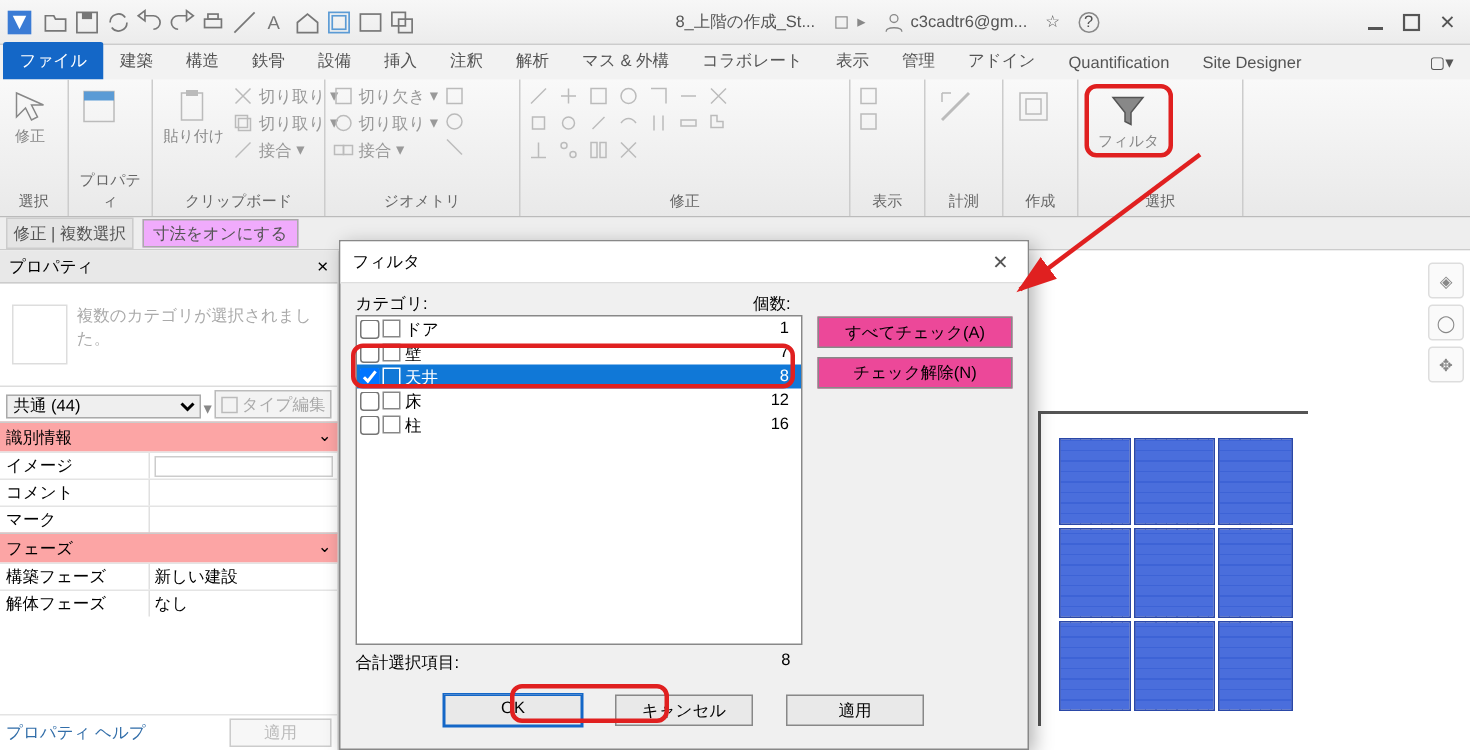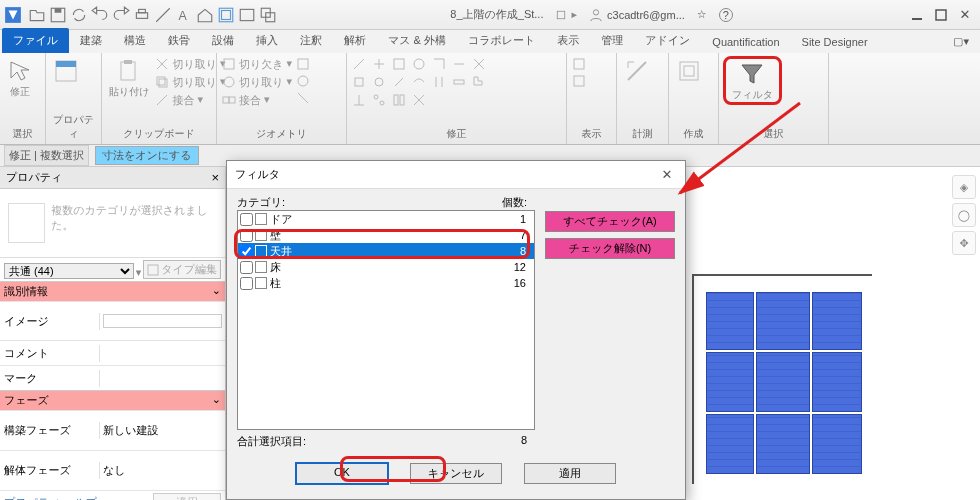--- a/index.html
+++ b/index.html
@@ -31,34 +31,34 @@
   .col-small { display:flex; flex-direction:column; gap:1px; }
   .small-row { display:flex; align-items:flex-start; gap:3px; color:#999; padding:1px 1px; white-space:nowrap;}
   .small-row svg { width:14px; height:14px; }
 
   
   .filter-highlight { border:3px solid #e02020; border-radius:8px; padding:0 3px;}
   
   
   .opts { height:22px; background:#eee; border-bottom:1px solid #ccc; display:flex; align-items:center; gap:6px; padding:0 4px; color:#555; }
   .opts-label { padding:2px 4px; background:#e4e4e4; border:1px solid #ccc;}
-  .opts-btn { border:1px solid #aaa; padding:1px 6px; background:#7dd3fc;}
+  .opts-btn { border:1px solid #aaa; padding:1px 6px; background:#f0abfc;}
 
   
   .main-area { display:flex; height:calc(500px - 30px - 23px - 92px - 22px); }
   .props { width:226px; background:#fff; border-right:1px solid #ccc; display:flex; flex-direction:column; }
   .props-title { background:#e8e8e8; padding:3px 6px; border-bottom:1px solid #ccc; display:flex; justify-content:space-between;}
   .props-msg { color:#aaa; font-size:10px; padding:14px 8px; flex:0 0 55px; display:flex; align-items:flex-start;}
   .props-row { display:flex; align-items:center; border-top:1px solid #e4e4e4; }
   .props-typesel { display:flex; gap:2px; align-items:flex-end; padding:2px 4px; border-top:1px solid #ddd;}
   .props-typesel select { flex:1; border:1px solid #aaa; font-size:11px;}
   .typeedit-btn { display:flex; align-items:center; gap:2px; border:1px solid #bbb; padding:1px 3px; background:#f3f3f3; color:#aaa;}
   .props-section { background:#fca5a5; padding:2px 4px; border-top:1px solid #ccc; display:flex; justify-content:space-between;}
   .prop-label { width:100px; padding:1px 4px; border-right:1px solid #e0e0e0; }
-  .prop-val { flex:1; padding:12px 3px; }
+  .prop-val { flex:1; padding:1px 3px; }
   .prop-val input { width:100%; border:1px solid #ccc; font-size:11px;}
   .props-help { border-top:1px solid #ccc; padding:2px 4px; color:#326ea9;}
   .disabled-btn { border:1px solid #ccc; padding:1px 22px; color:#bbb; background:#f7f7f7; margin-left:auto;}
 
   
   .canvas { flex:1; background:#fff; position:relative; overflow:hidden; }
   .canvas-strip { position:absolute; right:4px; top:8px; display:flex; flex-direction:column; gap:4px; }
   .cstrip-btn { width:24px; height:24px; border:1px solid #ddd; border-radius:3px; background:#fafafa; display:flex; align-items:center; justify-content:center; color:#888;}
   .blueprint { position:absolute; left:480px; top:125px; width:170px; height:185px; }
   .bp-cell { position:absolute; border:1px solid #2a47a7; background: repeating-linear-gradient(0deg,#4a6edc,#4a6edc 6px,#3d63d6 6px,#3d63d6 7px), repeating-linear-gradient(90deg,transparent,transparent 6px,#2a47a7 6px,#2a47a7 7px);}

